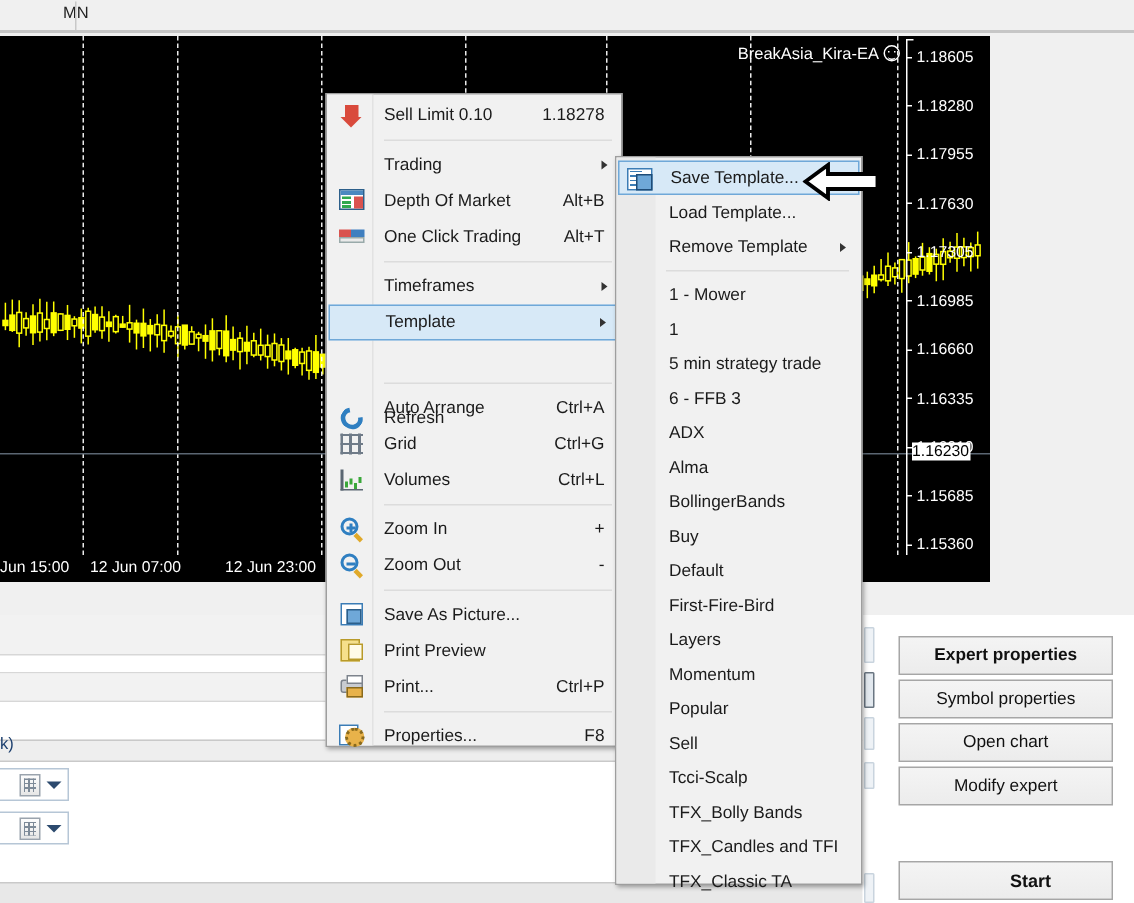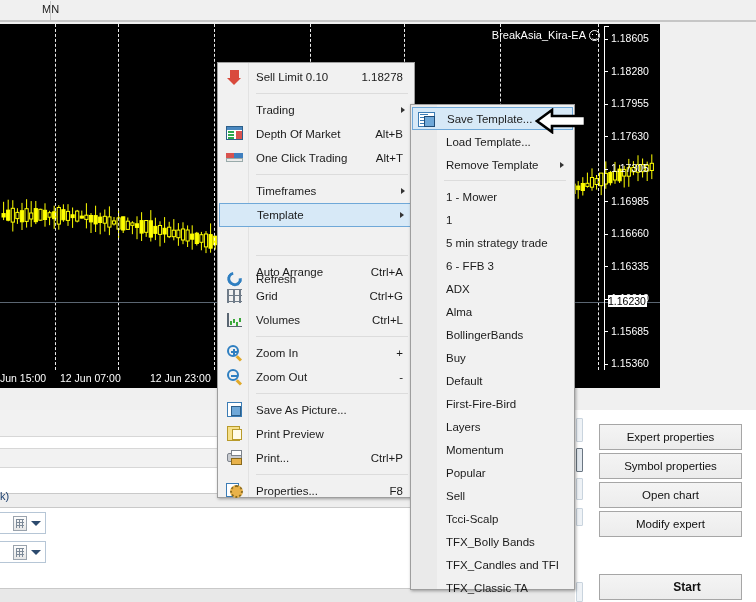--- a/index.html
+++ b/index.html
@@ -707,21 +707,21 @@
   </div>
 
   <div class="rightpanel">
     <div class="vsb">
       <div class="thumb" style="top:8px; height:24px;"></div>
       <div class="thumb" style="top:38px; height:24px; border-color:#6a7682; background:#e2e8ee;"></div>
       <div class="thumb" style="top:68px; height:22px;"></div>
       <div class="thumb" style="top:98px; height:18px;"></div>
       <div class="thumb" style="top:172px; height:20px;"></div>
     </div>
-    <div class="btn" style="top:14px;">Expert properties</div>
+    <div class="btn" style="top:14px;font-weight:bold;">Expert properties</div>
     <div class="btn" style="top:72px;">Open chart</div>
     <div class="btn" style="top:43px;">Symbol properties</div>
     <div class="btn" style="top:101px;">Modify expert</div>
     <div class="btn start" style="top:164px;padding-left:33px;">Start</div>
   </div>
 
   <div class="ctxmenu">
     <div class="gutter"></div>
     <div class="gutterline"></div>
     <div id="ctx-items">

